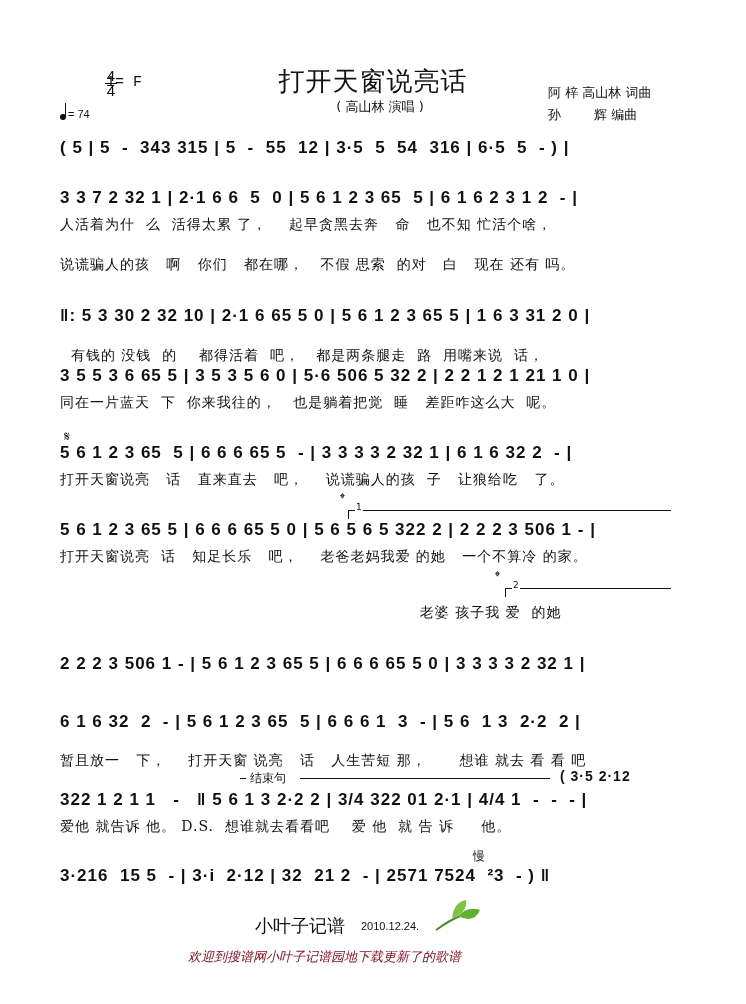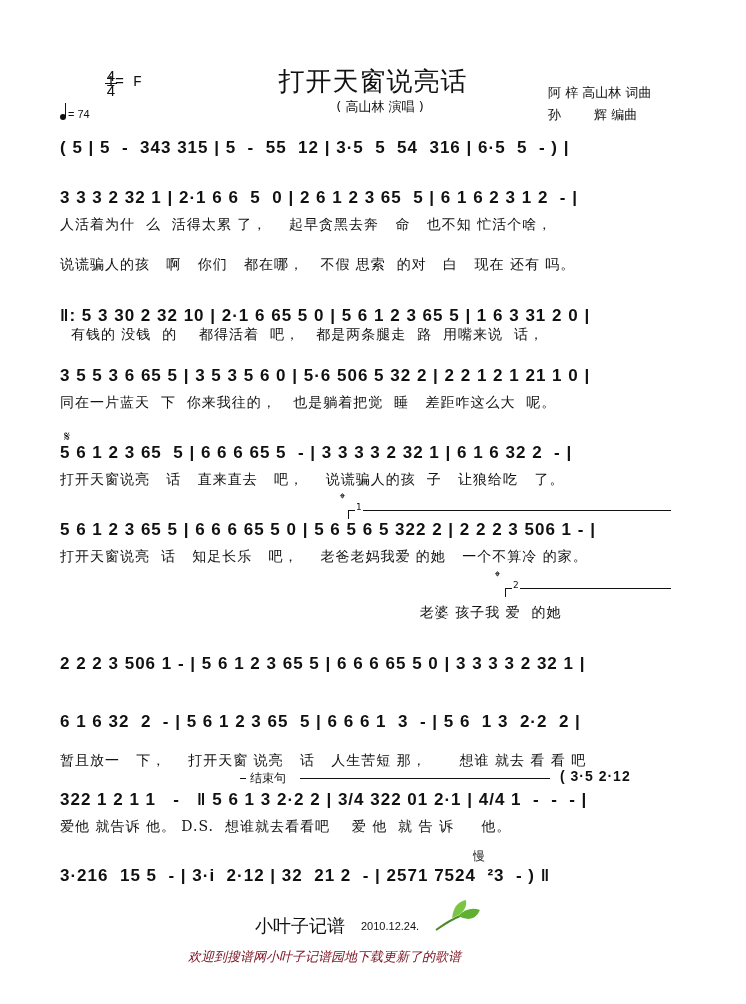--- a/index.html
+++ b/index.html
@@ -44,31 +44,31 @@
 <div class="abs credits">
   <div>阿 梓 高山林 词曲</div>
   <div>孙        辉 编曲</div>
 </div>
 
 <div class="row" style="top:138px">
   <div class="notes">( 5 | 5  -  343 315 | 5  -  55  12 | 3·5  5  54  316 | 6·5  5  - ) |</div>
 </div>
 
 <div class="row" style="top:188px">
-  <div class="notes">3 3 3 2 32 1 | 2·1 6 6  5  0 | 2 6 1 2 3 65  5 | 6 1 6 2 3 1 2  - |</div>
+  <div class="notes">3 3 7 2 32 1 | 2·1 6 6  5  0 | 5 6 1 2 3 65  5 | 6 1 6 2 3 1 2  - |</div>
   <div class="lyrics" style="margin-top:8px">人活着为什  么  活得太累 了，    起早贪黑去奔   命   也不知 忙活个啥，</div>
 </div>
 
 <div class="row" style="top:248px">
   <div class="lyrics" style="margin-top:8px">说谎骗人的孩   啊   你们   都在哪，   不假 思索  的对   白   现在 还有 吗。</div>
 </div>
 
 <div class="row" style="top:306px">
   <div class="notes">‖: 5 3 30 2 32 10 | 2·1 6 65 5 0 | 5 6 1 2 3 65 5 | 1 6 3 31 2 0 |</div>
-  <div class="lyrics" style="margin-top:0">  有钱的 没钱  的    都得活着  吧，   都是两条腿走  路  用嘴来说  话，</div>
+  <div class="lyrics" style="margin-top:21px">  有钱的 没钱  的    都得活着  吧，   都是两条腿走  路  用嘴来说  话，</div>
 </div>
 
 <div class="row" style="top:366px">
   <div class="notes">3 5 5 3 6 65 5 | 3 5 3 5 6 0 | 5·6 506 5 32 2 | 2 2 1 2 1 21 1 0 |</div>
   <div class="lyrics" style="margin-top:8px">同在一片蓝天  下  你来我往的，   也是躺着把觉  睡   差距咋这么大  呢。</div>
 </div>
 
 <div class="abs sign" style="left:64px;top:428px">𝄋</div>
 <div class="row" style="top:443px">
   <div class="notes">5 6 1 2 3 65  5 | 6 6 6 65 5  - | 3 3 3 3 2 32 1 | 6 1 6 32 2  - |</div>

